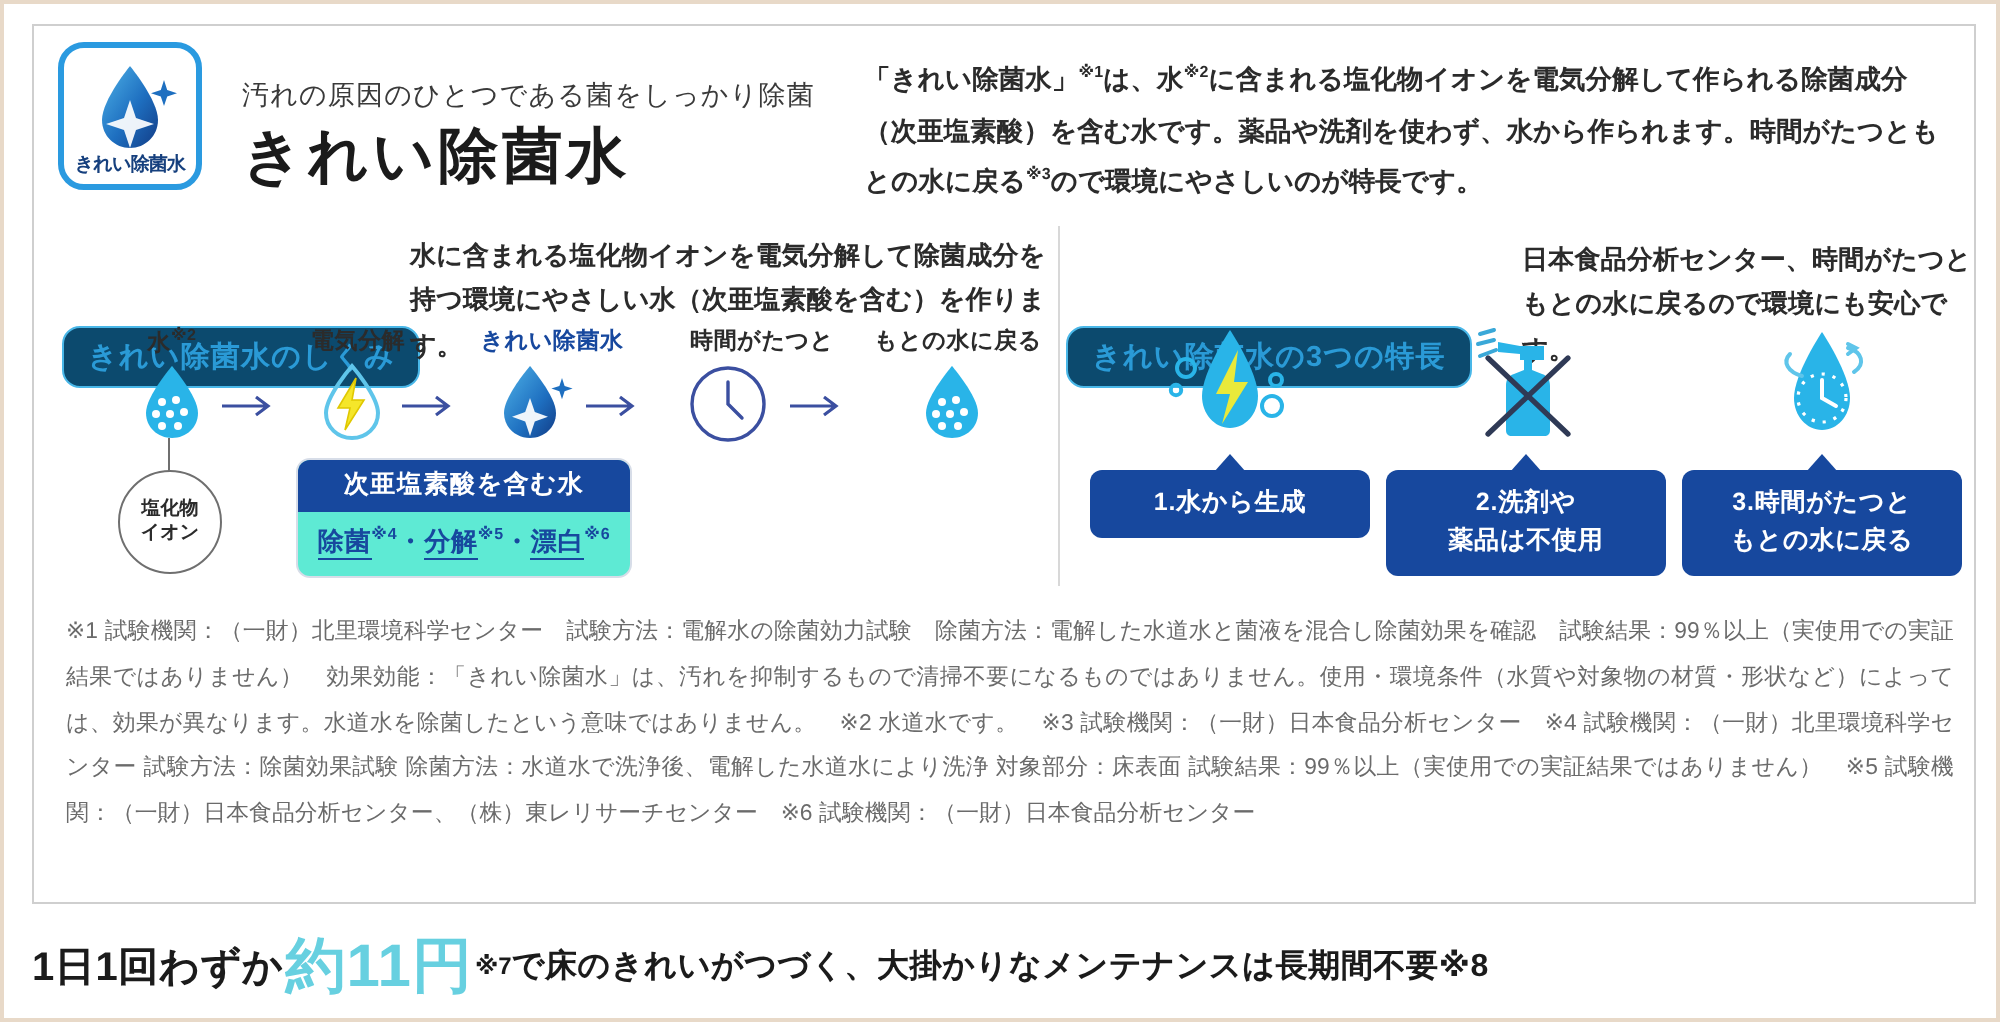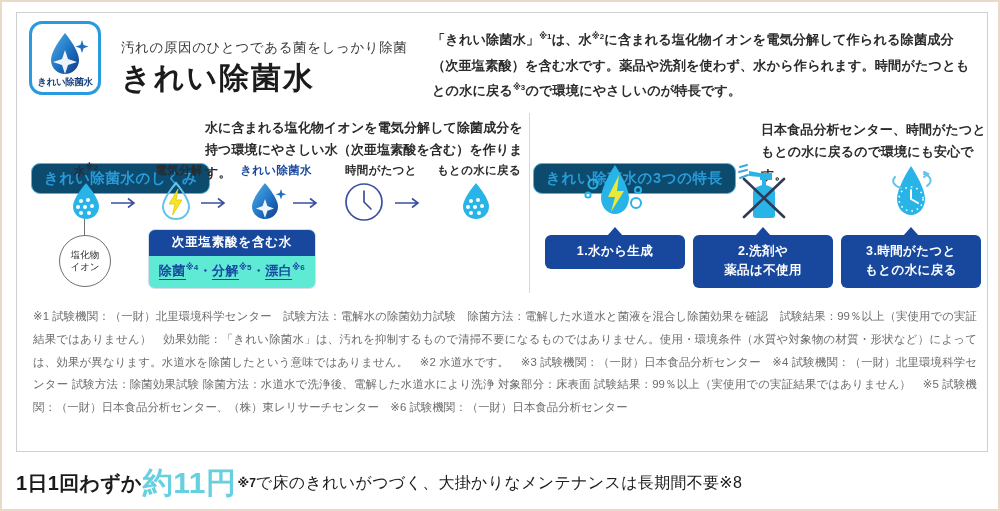--- a/index.html
+++ b/index.html
@@ -85,21 +85,21 @@
   }
   .fl-lab.accent{color:#17489e;}
   .fl-node{position:absolute;top:18px;}
   .arrow{position:absolute;top:34px;width:28px;height:12px;}
   .ion-circle{
     position:absolute;left:28px;top:72px;width:52px;height:52px;
     box-sizing:border-box;
     border:1px solid #6f6f6f;border-radius:50%;
     background:#fff;
     display:flex;flex-direction:column;align-items:center;justify-content:center;
-    font-size:9.5px;font-weight:normal;color:#2b2b2b;line-height:1.25;
+    font-size:9.5px;font-weight:bold;color:#2b2b2b;line-height:1.25;
   }
   .ion-stem{position:absolute;left:53px;top:56px;width:1px;height:18px;background:#6f6f6f;}
   
   .hypo{
     position:absolute;left:117px;top:66px;width:168px;
     box-sizing:border-box;
     border:1px solid #d7dde8;border-radius:7px;
     background:#5eead4;overflow:hidden;
   }
   .hypo-head{
@@ -134,21 +134,21 @@
     text-align:justify;letter-spacing:0.05px;
   }
   
   .banner{
     position:absolute;left:14px;top:462px;width:972px;height:38px;
     display:flex;align-items:center;
   }
   .bn-a{font-size:20px;font-weight:bold;color:#1b1b1b;letter-spacing:0.3px;}
   .bn-price{font-size:30px;font-weight:bold;color:#67d0e0;letter-spacing:0.5px;padding:0 1px;}
   .bn-mk{font-size:12px;font-weight:bold;color:#1b1b1b;}
-  .bn-b{font-size:16px;font-weight:normal;color:#1b1b1b;letter-spacing:0.3px;}
+  .bn-b{font-size:16px;font-weight:bold;color:#1b1b1b;letter-spacing:0.3px;}
 </style>
 </head>
 <body>
 
 <div class="page">
 
   <div class="panel">
 
     <div class="header">
 

